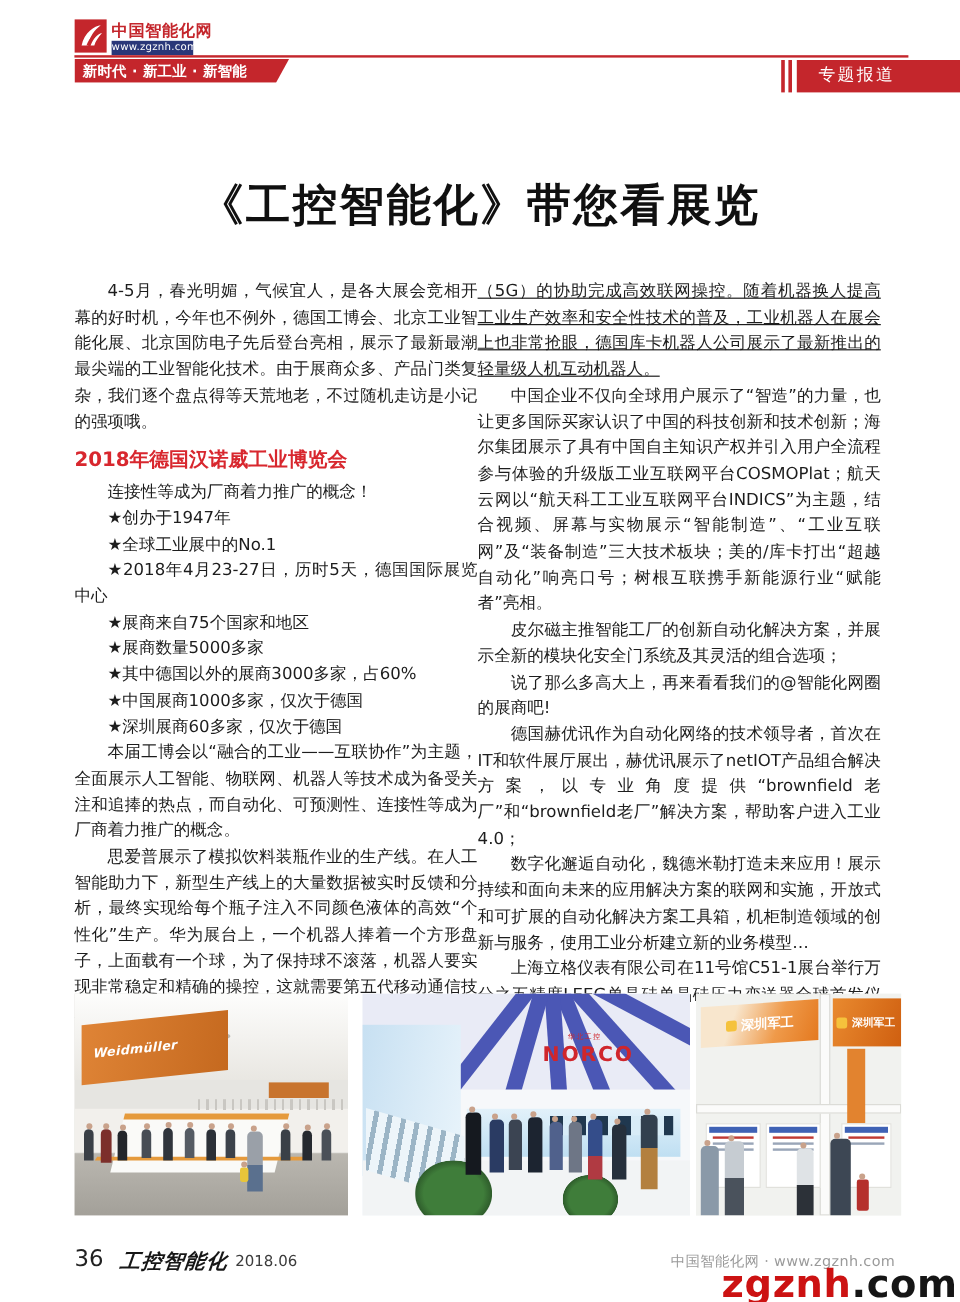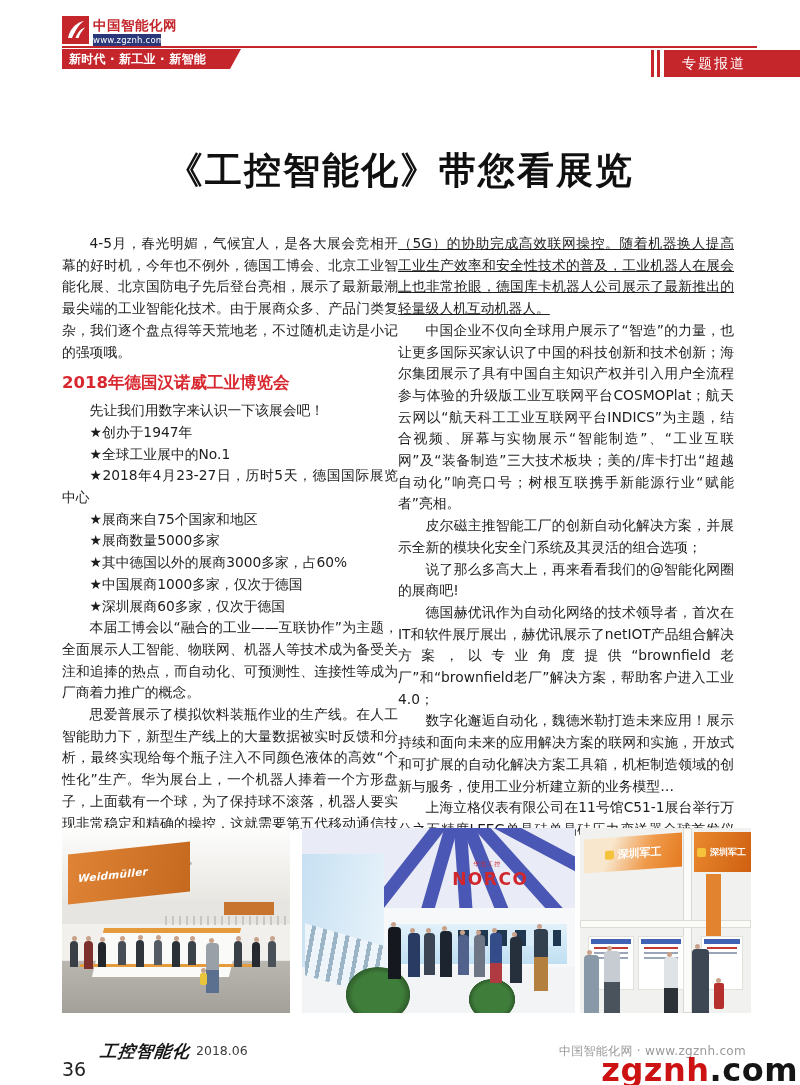--- a/index.html
+++ b/index.html
@@ -92,21 +92,21 @@
              display:flex;align-items:center;color:#fff;font-weight:bold;font-size:9px;padding-left:3px;}
   .p3-post-v{position:absolute;left:60%;top:0;bottom:0;width:7px;background:#fbfbfa;border:1px solid #d9d9d4;}
   .p3-beam-h{position:absolute;left:0;right:0;top:92px;height:6px;background:#fbfbfa;border:1px solid #dcdcd7;}
   .p3-orangeboard{position:absolute;top:46px;right:30px;width:15px;height:66px;background:#e2832f;}
   .p3-poster{position:absolute;top:108px;width:44px;height:52px;background:#fff;border:1px solid #e1e1dc;}
   .p3-poster::before{content:"";display:block;height:5px;background:#3f62b5;margin:2px;}
   .p3-poster i{display:block;height:2px;background:#c03a34;margin:3px 5px 0;}
   .p3-poster i + i{background:#9aa6b8;}
 
   
-  .footer-page-no{position:absolute;left:62px;top:1038px;font-size:19px;color:#222;margin-top:20px;}
+  .footer-page-no{position:absolute;left:62px;top:1038px;font-size:19px;color:#222;}
   .footer-mag-logo{position:absolute;left:100px;top:1040px;font-size:17px;font-weight:bold;color:#161616;
              font-family:"DejaVu Serif","Liberation Serif",serif;font-style:italic;transform:skewX(-6deg);letter-spacing:1px;}
   .footer-issue{position:absolute;left:196px;top:1043px;font-size:12.5px;color:#3c3c3c;}
   .footer-credit{position:absolute;right:54px;top:1043px;font-size:12px;color:#9a9a9a;letter-spacing:.3px;}
   .watermark{position:absolute;right:2px;top:1051px;font-size:32px;font-weight:800;letter-spacing:.5px;
              font-family:"DejaVu Sans","Liberation Sans",sans-serif;}
   .watermark .wm-red{color:#cc1212;}
   .watermark .wm-black{color:#151515;}
 </style>
 </head>
@@ -129,21 +129,21 @@
   <div class="tag-stripe s1"></div>
   <div class="tag-stripe s2"></div>
   <div class="section-tag">专题报道</div>
 
   <div class="article-title">《工控智能化》带您看展览</div>
 
   <div class="columns">
     <div class="col">
       <p class="p">4-5月，春光明媚，气候宜人，是各大展会竞相开幕的好时机，今年也不例外，德国工博会、北京工业智能化展、北京国防电子先后登台亮相，展示了最新最潮最尖端的工业智能化技术。由于展商众多、产品门类复杂，我们逐个盘点得等天荒地老，不过随机走访是小记的强项哦。</p>
       <div class="sub-heading">2018年德国汉诺威工业博览会</div>
-      <p class="p">先让我们用数字来认识一下该展会吧！</p>
+      <p class="p">连接性等成为厂商着力推广的概念！</p>
       <p class="stat">★创办于1947年</p>
       <p class="stat">★全球工业展中的No.1</p>
       <p class="stat">★2018年4月23-27日，历时5天，德国国际展览中心</p>
       <p class="stat">★展商来自75个国家和地区</p>
       <p class="stat">★展商数量5000多家</p>
       <p class="stat">★其中德国以外的展商3000多家，占60%</p>
       <p class="stat">★中国展商1000多家，仅次于德国</p>
       <p class="stat">★深圳展商60多家，仅次于德国</p>
       <p class="p">本届工博会以“融合的工业——互联协作”为主题，全面展示人工智能、物联网、机器人等技术成为备受关注和追捧的热点，而自动化、可预测性、连接性等成为厂商着力推广的概念。</p>
       <p class="p">思爱普展示了模拟饮料装瓶作业的生产线。在人工智能助力下，新型生产线上的大量数据被实时反馈和分析，最终实现给每个瓶子注入不同颜色液体的高效“个性化”生产。华为展台上，一个机器人捧着一个方形盘子，上面载有一个球，为了保持球不滚落，机器人要实现非常稳定和精确的操控，这就需要第五代移动通信技术</p>

